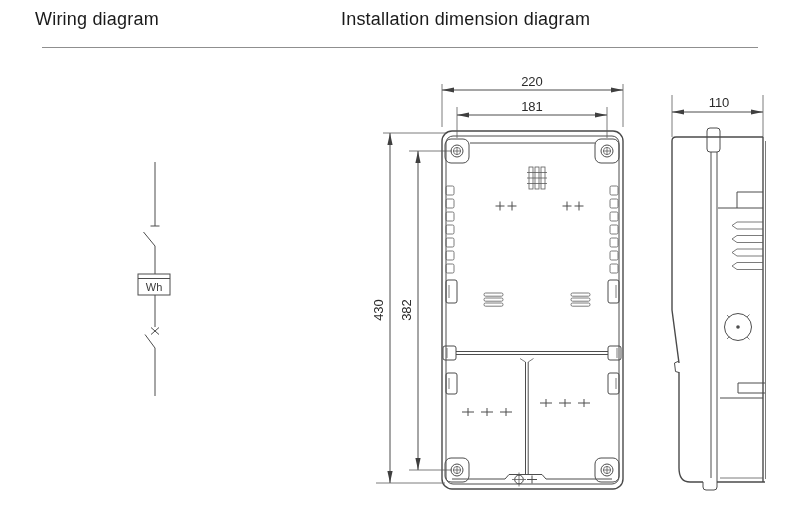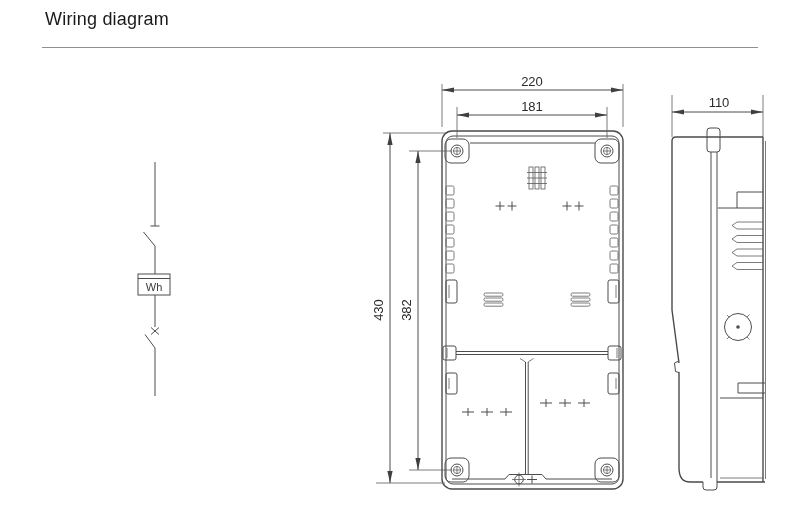--- a/index.html
+++ b/index.html
@@ -4,40 +4,41 @@
 <style>
   html,body{margin:0;padding:0;background:#ffffff;}
   .stage{
     position:relative;width:800px;height:523px;background:#ffffff;overflow:hidden;
     font-family:"Liberation Sans","DejaVu Sans",sans-serif;
   }
   .title{
     position:absolute;top:9px;font-size:18px;font-weight:500;color:#1a1a1a;
     letter-spacing:0.2px;white-space:nowrap;
   }
-  .title-left{left:45px;}
+  .title-left{left:35px;}
   .title-right{left:341px;}
   .header-rule{
     position:absolute;left:42px;top:47px;width:716px;height:0;
     border-top:1px solid #8f8f8f;
   }
   svg{position:absolute;left:0;top:0;}
   .ln{fill:none;stroke:#4d4d4d;stroke-width:1;}
   .ln-thick{fill:none;stroke:#4a4a4a;stroke-width:1.4;}
   .ln-thin{fill:none;stroke:#5a5a5a;stroke-width:0.8;}
   .arrow{fill:#3f3f3f;stroke:none;}
   .dim-text{fill:#2b2b2b;font-size:13px;font-family:"Liberation Sans","DejaVu Sans",sans-serif;}
   .wh-text{fill:#3a3a3a;font-size:11px;font-family:"Liberation Sans","DejaVu Sans",sans-serif;}
 </style>
 </head>
 <body>
 
 <div class="stage">
 
   <span class="title title-left">Wiring diagram</span>
+  <span class="title title-right">Installation dimension diagram</span>
   <div class="header-rule"></div>
 
   <svg width="800" height="523" viewBox="0 0 800 523">
 
     <g>
       <path class="ln" d="M155,162 V226"></path>
       <path class="ln" d="M150.5,226 H159.5"></path>
       <path class="ln" d="M155,246 L143.5,232"></path>
       <path class="ln" d="M155,246 V274"></path>
       <g>

